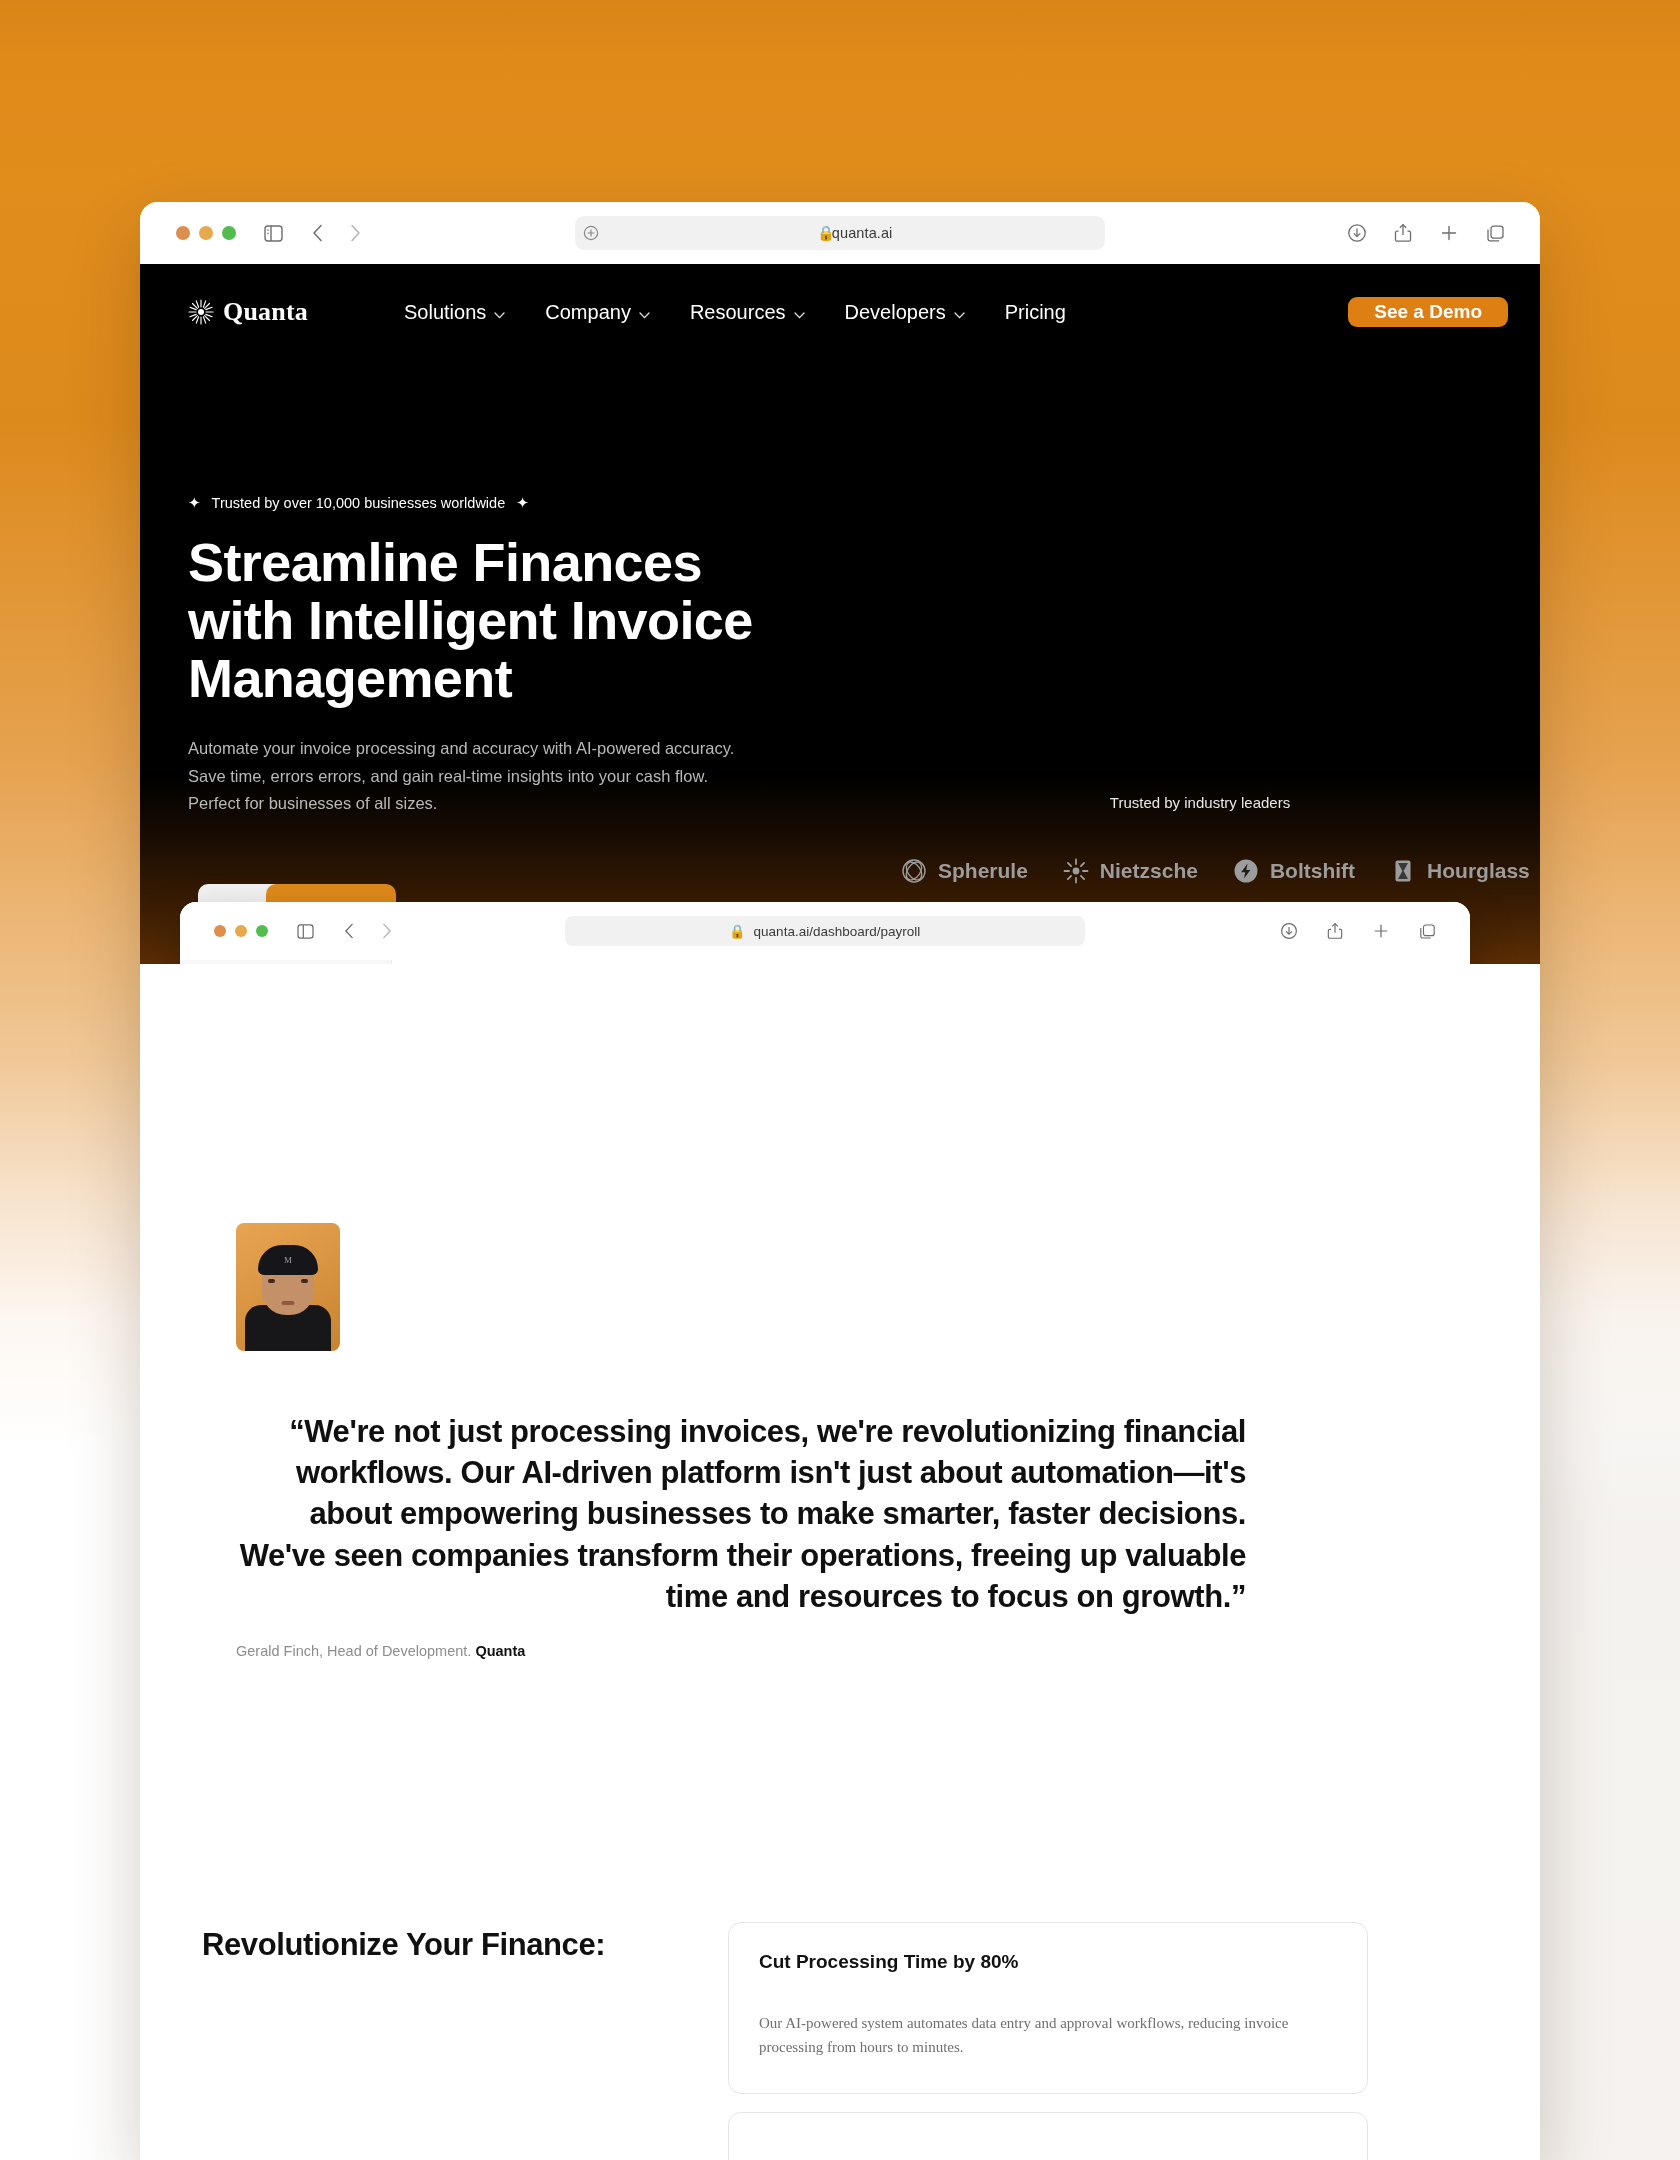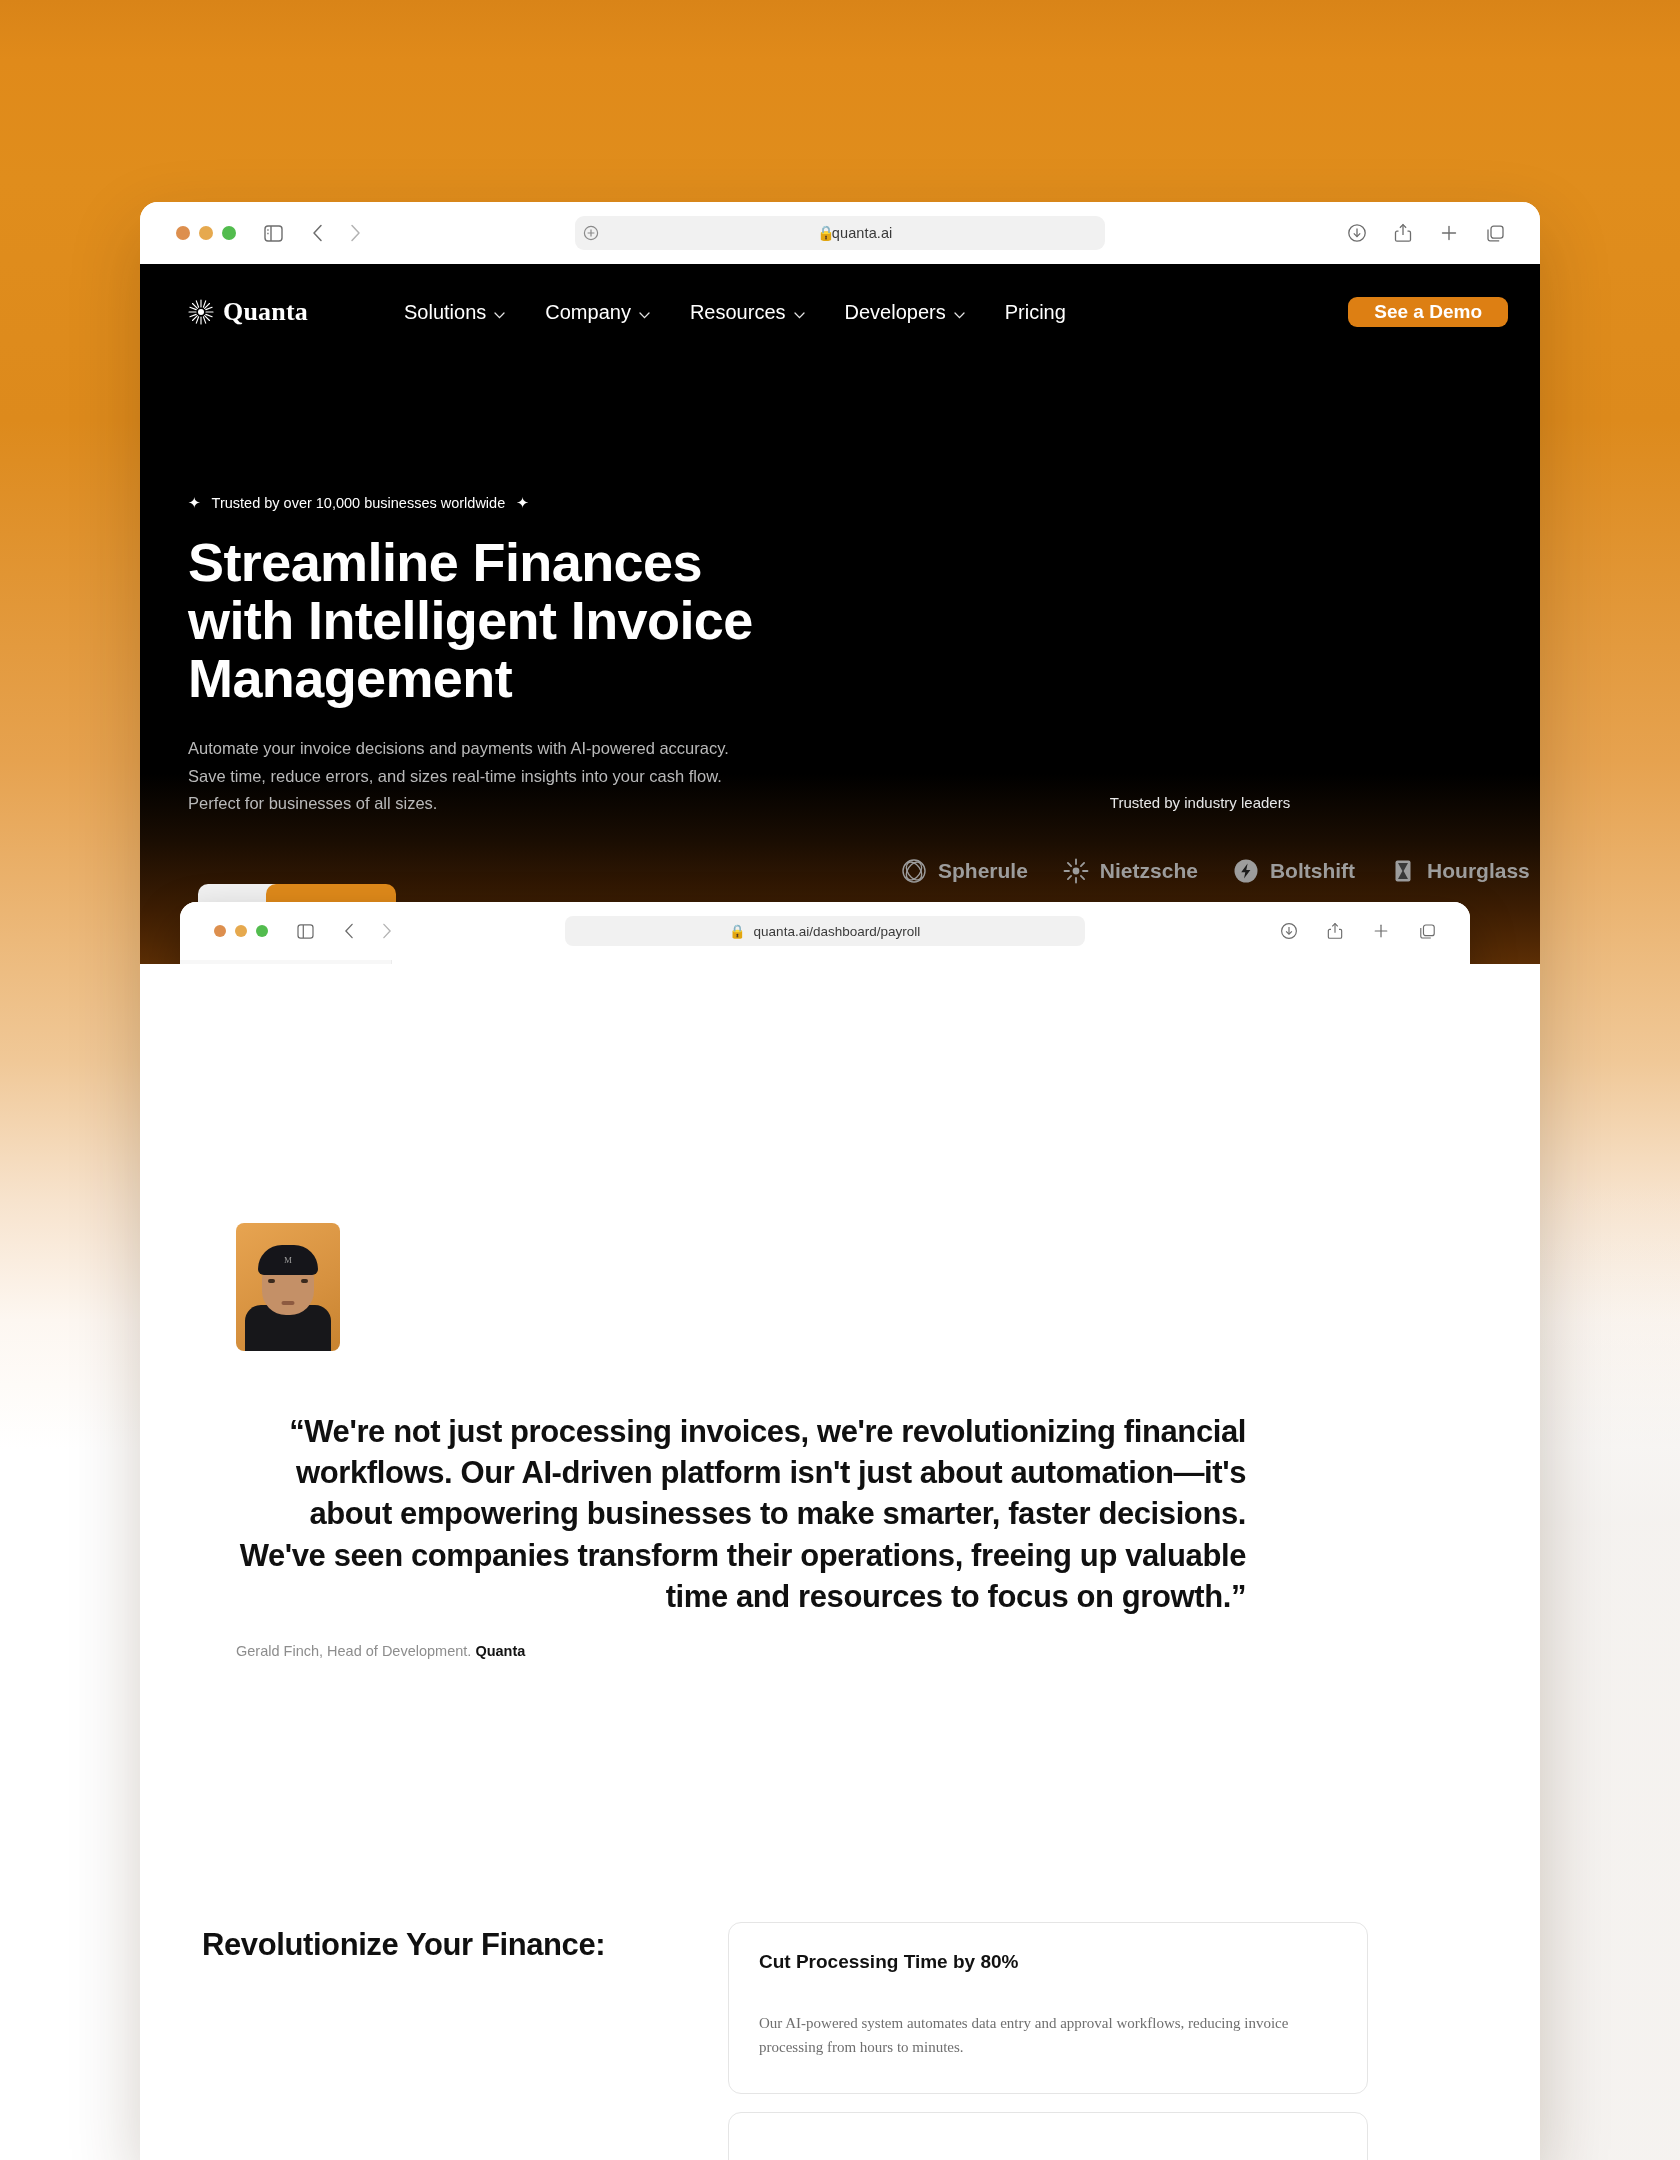--- a/index.html
+++ b/index.html
@@ -311,22 +311,22 @@
         <span class="spark">✦</span>
         <span>Trusted by over 10,000 businesses worldwide</span>
         <span class="spark">✦</span>
       </div>
       <h1 class="hero-title">
         <div>Streamline Finances</div>
         <div>with Intelligent Invoice</div>
         <div>Management</div>
       </h1>
       <div class="hero-sub">
-        <div>Automate your invoice decisions and payments with AI-powered accuracy.</div>
-        <div>Save time, reduce errors, and sizes real-time insights into your cash flow.</div>
+        <div>Automate your invoice processing and accuracy with AI-powered accuracy.</div>
+        <div>Save time, errors errors, and gain real-time insights into your cash flow.</div>
         <div>Perfect for businesses of all sizes.</div>
       </div>
     </div>
 
     <div id="trusted">
       <div class="trusted-label">Trusted by industry leaders</div>
       <div class="logo-row">
         <div class="logo-item">
           <span class="logo-glyph">
             <svg width="26" height="26" viewBox="0 0 26 26" fill="none" stroke="#9d9d9d" stroke-width="1.4">

